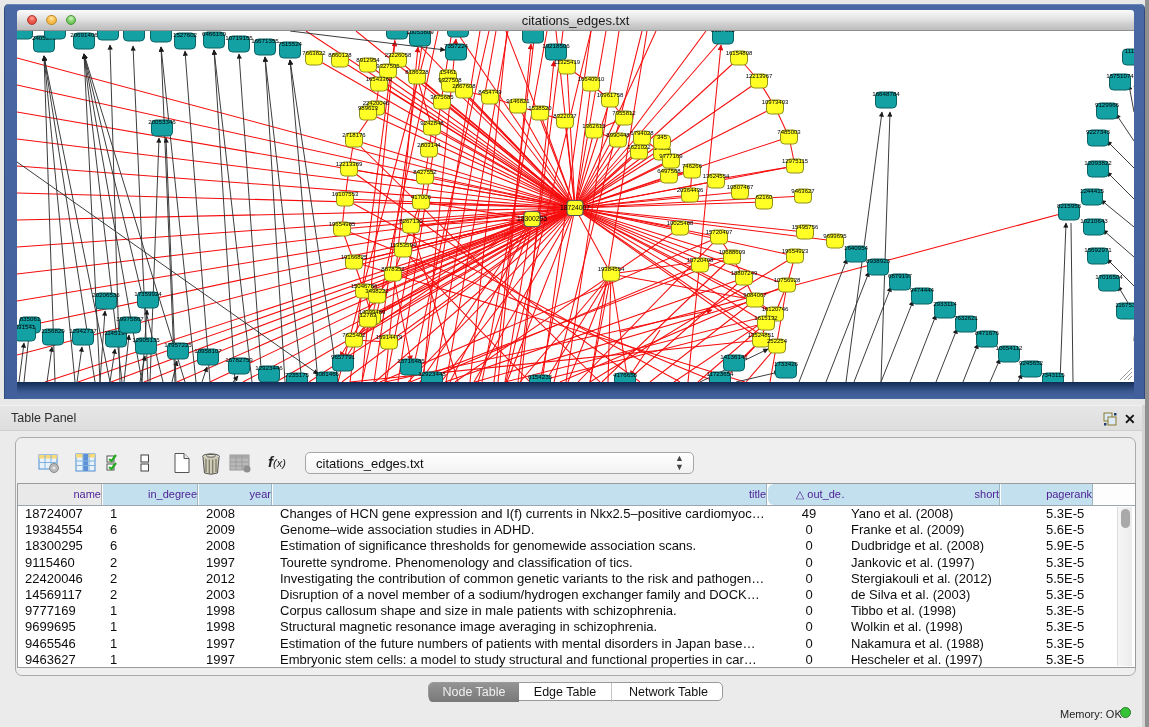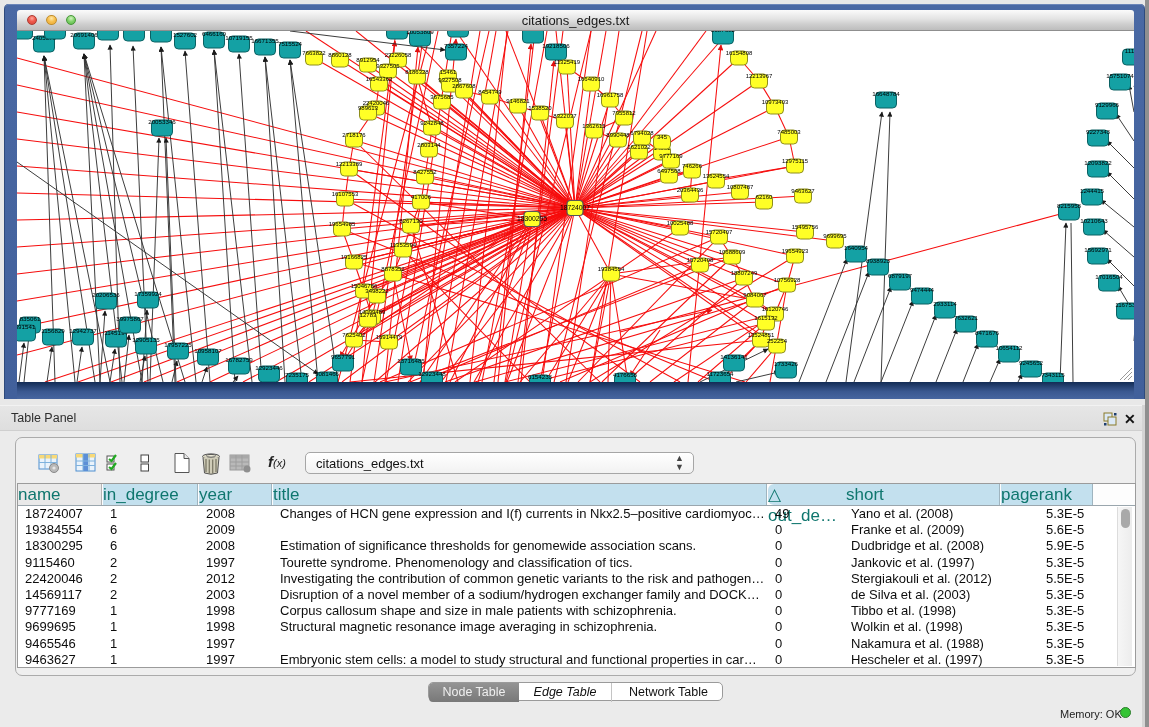--- a/index.html
+++ b/index.html
@@ -23,45 +23,45 @@
 #panel{position:absolute;left:15px;top:437px;width:1121px;height:239px;background:#efefef;border:1px solid #ababab;border-radius:7px;}
 
 #toolbar{position:absolute;left:16px;top:14px;height:26px;width:1100px;}
 .ticon{position:absolute;top:0;}
 #dropdown{position:absolute;left:273px;top:0px;width:389px;height:22px;background:linear-gradient(180deg,#ffffff,#f2f2f2);border:1px solid #a6a6a6;border-radius:5px;}
 #dropdown .t{position:absolute;left:10px;top:3px;font-size:13px;color:#111;}
 #dropdown .a{position:absolute;right:9px;top:1px;font-size:9px;color:#444;line-height:9px;}
 
 #tbl{position:absolute;left:1px;top:45px;width:1119px;height:185px;background:#fff;border:1px solid #9b9b9b;}
 #thead{position:absolute;left:0;top:0;width:1117px;height:22px;background:#fdfdfd;border-bottom:1px solid #9aa6ad;}
-.th{position:absolute;top:0;height:21px;font-size:17px;color:#0f766e;text-align:left;line-height:21px;border-right:1px solid #9fb4bf;background:#c3e0ee;}
+.th{position:absolute;top:0;height:21px;font-size:11px;color:#4c1d95;text-align:right;line-height:21px;border-right:1px solid #9fb4bf;background:#c3e0ee;}
 #th0{left:0px;width:84px;background:#e9e9e9;border-right:1px solid #b5b5b5;}
 #th1{left:85px;width:95px;}
 #th2{left:181px;width:73px;}
 #th3{left:255px;width:494px;}
 #th4{left:750px;width:85px;border-radius:6px;}
 #th5{left:828px;width:154px;}
 #th6{left:983px;width:92px;}
 #tbody{position:absolute;left:0;top:22px;width:1117px;height:162px;font-size:13px;color:#0d0d0d;}
 .tr{position:relative;height:16.2px;line-height:16.2px;white-space:nowrap;}
 .tr div{position:absolute;top:0;overflow:hidden;}
 .c0{left:7px;width:78px;}
 .c1{left:92px;width:85px;}
 .c2{left:188px;width:66px;}
 .c3{left:262px;width:487px;}
-.c4{left:757px;width:68px;}
+.c4{left:757px;width:68px;text-align:center;}
 .c5{left:833px;width:160px;}
 .c6{left:1028px;width:85px;}
 #vsb{position:absolute;right:3px;top:23px;width:15px;height:159px;background:linear-gradient(90deg,#f6f6f6,#ececec);border-left:1px solid #dcdcdc;}
 #vsb .th{position:absolute;left:2.5px;top:2px;width:9px;height:19px;background:#a9a9a9;border-radius:5px;border:none;}
 
 #tabs{position:absolute;left:428px;top:674px;width:295px;height:19px;border:1px solid #9a9a9a;border-radius:5px;background:#fff;font-size:12.5px;margin-top:8px;}
 #tabs .seg{position:absolute;top:0;height:19px;line-height:18px;text-align:center;color:#111;}
 #seg1{left:0;width:90px;background:linear-gradient(180deg,#949494,#787878);color:#efefef !important;border-radius:4px 0 0 4px;}
-#seg2{left:90px;width:93px;border-right:1px solid #c4c4c4;font-style:italic;}
+#seg2{left:90px;width:93px;border-right:1px solid #c4c4c4;}
 #seg3{left:184px;width:111px;}
 #mem{position:absolute;left:1060px;top:708px;font-size:11px;color:#222;}
 #memdot{position:absolute;left:1120px;top:707px;width:11px;height:11px;border-radius:50%;background:#35c435;border:1px solid #2b7d2b;}
 </style></head>
 <body>
 <div id="win">
   <div id="titlebar">
     <div class="tl" id="tl1"></div>
       <div class="tl" id="tl2"></div>
       <div class="tl" id="tl3"></div>
@@ -748,20 +748,21 @@
           <div class="c2">2008</div>
           <div class="c3">Changes of HCN gene expression and I(f) currents in Nkx2.5–positive cardiomyoc…</div>
           <div class="c4">49</div>
           <div class="c5">Yano et al. (2008)</div>
           <div class="c6">5.3E-5</div>
         </div>
 <div class="tr">
           <div class="c0">19384554</div>
           <div class="c1">6</div>
           <div class="c2">2009</div>
+          <div class="c3">Genome–wide association studies in ADHD.</div>
           <div class="c4">0</div>
           <div class="c5">Franke et al. (2009)</div>
           <div class="c6">5.6E-5</div>
         </div>
 <div class="tr">
           <div class="c0">18300295</div>
           <div class="c1">6</div>
           <div class="c2">2008</div>
           <div class="c3">Estimation of significance thresholds for genomewide association scans.</div>
           <div class="c4">0</div>
@@ -810,20 +811,21 @@
           <div class="c2">1998</div>
           <div class="c3">Structural magnetic resonance image averaging in schizophrenia.</div>
           <div class="c4">0</div>
           <div class="c5">Wolkin et al. (1998)</div>
           <div class="c6">5.3E-5</div>
         </div>
 <div class="tr">
           <div class="c0">9465546</div>
           <div class="c1">1</div>
           <div class="c2">1997</div>
+          <div class="c3">Estimation of the future numbers of patients with mental disorders in Japan base…</div>
           <div class="c4">0</div>
           <div class="c5">Nakamura et al. (1988)</div>
           <div class="c6">5.3E-5</div>
         </div>
 <div class="tr">
           <div class="c0">9463627</div>
           <div class="c1">1</div>
           <div class="c2">1997</div>
           <div class="c3">Embryonic stem cells: a model to study structural and functional properties in car…</div>
           <div class="c4">0</div>

